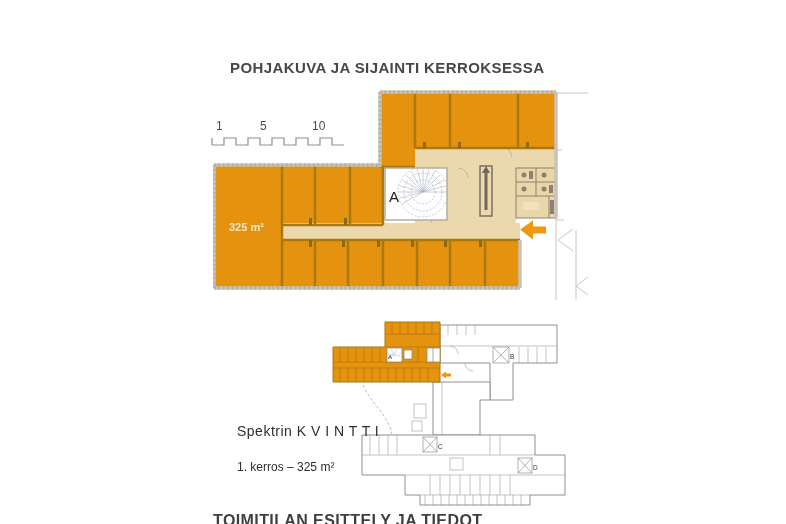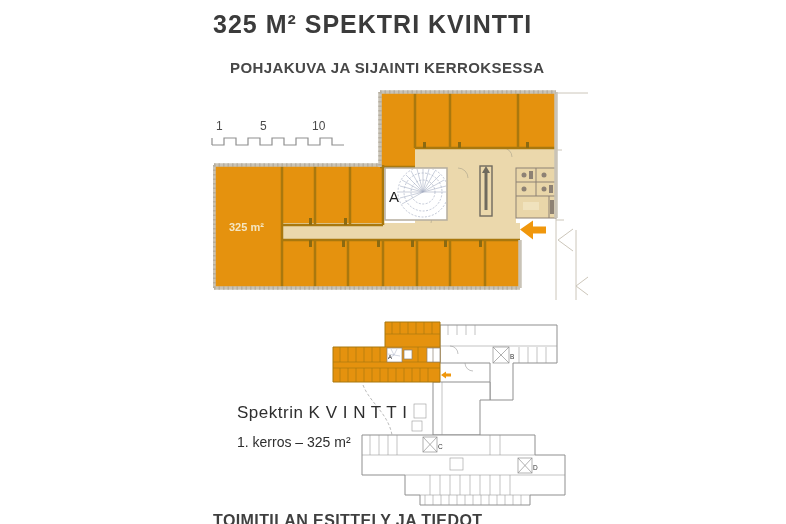--- a/index.html
+++ b/index.html
@@ -12,34 +12,33 @@
     color:#3b3b3b;letter-spacing:1px;white-space:nowrap;
   }
   .page-subtitle{
     position:absolute;left:213px;top:59px;font-size:15px;font-weight:600;
     color:#474747;letter-spacing:.4px;white-space:nowrap;margin-left:17px;
   }
   .scale-bar{position:absolute;left:208px;top:116px;}
   .main-plan{position:absolute;left:213px;top:90px;}
   .overview-plan{position:absolute;left:330px;top:318px;}
   .caption{position:absolute;left:237px;top:403px;color:#2e2e2e;}
-  .caption .l1{font-size:17px;letter-spacing:.5px;}
-  .caption .l2{font-size:14px;margin-top:11px;}
+  .caption .l1{font-size:14px;letter-spacing:.5px;margin-top:20px;}
+  .caption .l2{font-size:12px;margin-top:21px;}
   .section-heading{
     position:absolute;left:213px;top:512px;font-size:16px;font-weight:700;
     color:#3f3f3f;letter-spacing:.4px;white-space:nowrap;
   }
   svg text{font-family:"Liberation Sans",sans-serif;}
 </style>
 </head>
 <body>
 
 <div class="canvas">
 
-  <div class="page-title">325 M² SPEKTRI KVINTTI</div>
   <div class="page-subtitle">POHJAKUVA JA SIJAINTI KERROKSESSA</div>
 
   <svg class="scale-bar" width="140" height="36" viewBox="0 0 140 36">
     <text x="8" y="14" font-size="12" fill="#4a4a4a">1</text>
     <text x="52" y="14" font-size="12" fill="#4a4a4a">5</text>
     <text x="104" y="14" font-size="12" fill="#4a4a4a">10</text>
     <path d="M4,29 v-7 M4,29 h12 v-7 h12 v7 h12 v-7 h12 v7 h12 v-7 h12 v7 h12 v-7 h12 v7 h12 v-7 h12 v7 h12" fill="none" stroke="#8f8f8f" stroke-width="1.2"></path>
   </svg>
 
   <svg class="main-plan" width="380" height="218" viewBox="0 0 380 218">

